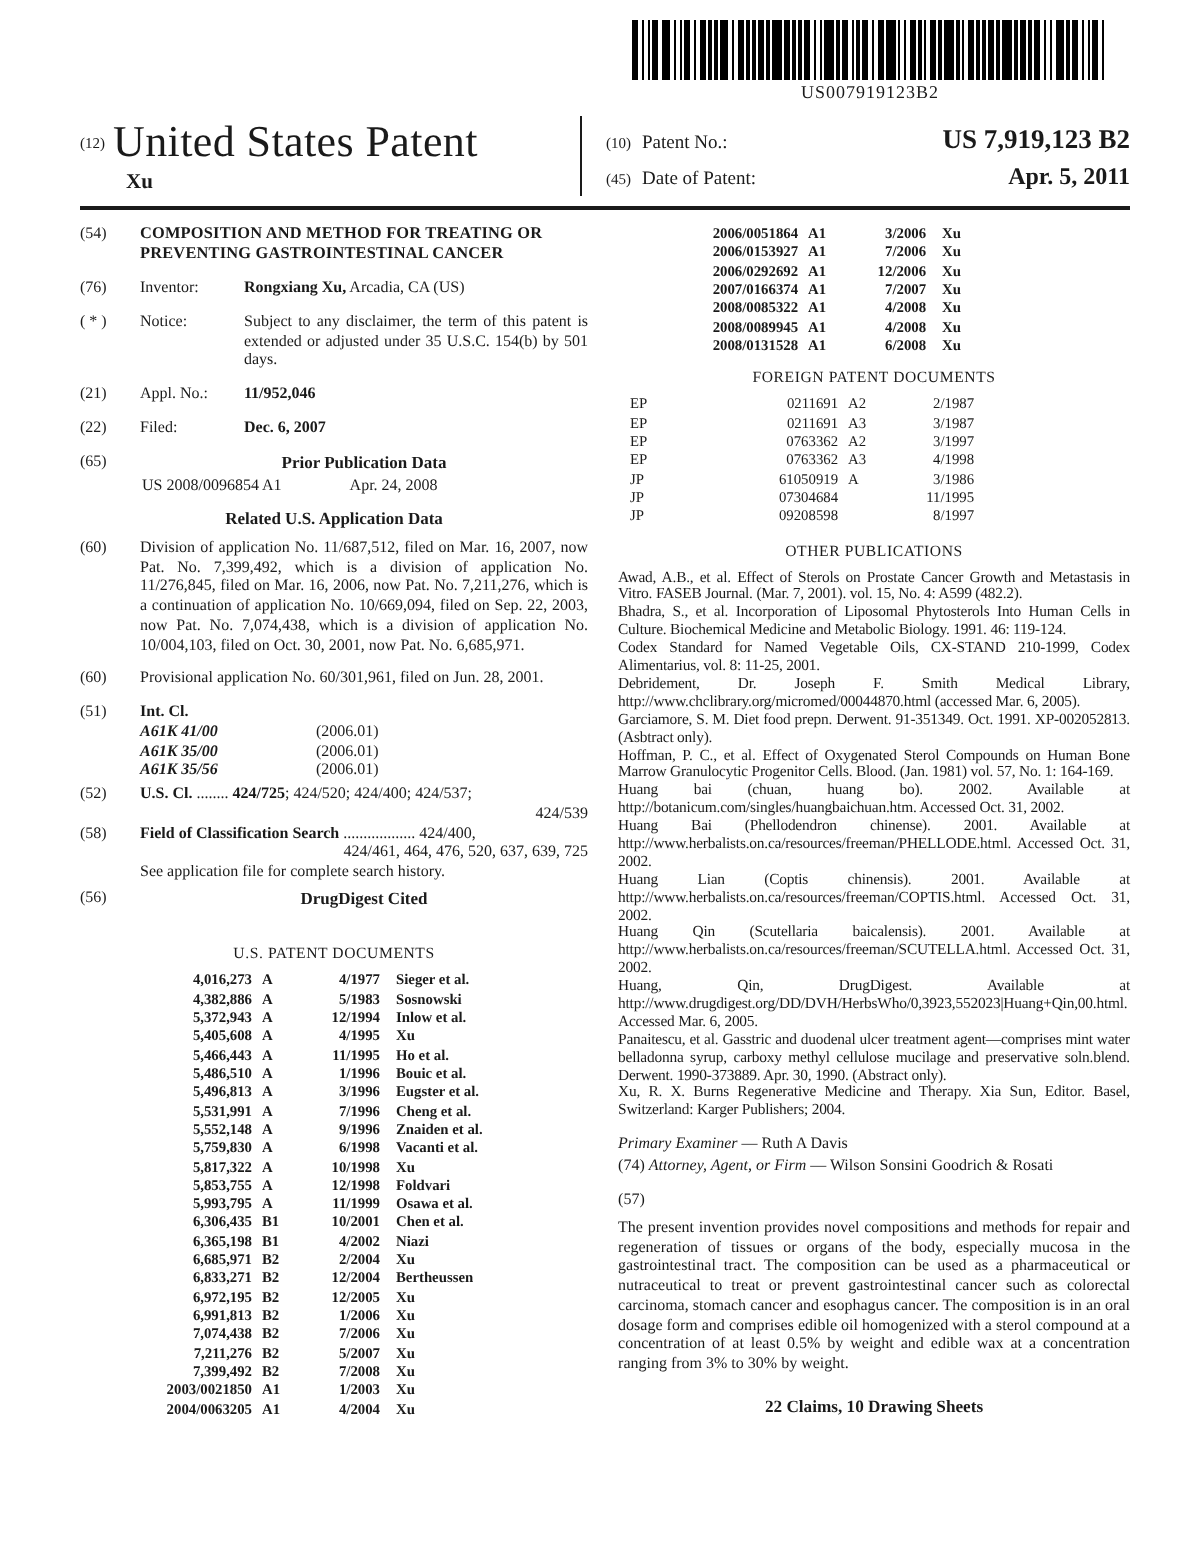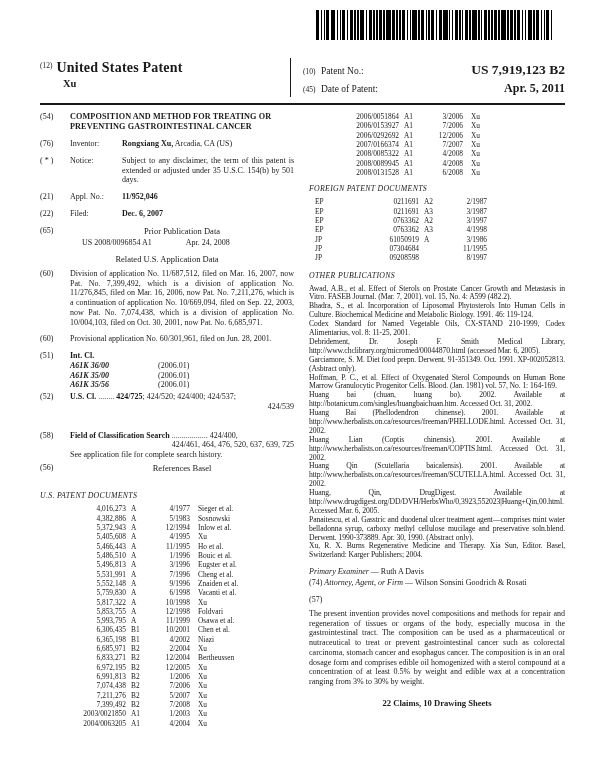--- a/index.html
+++ b/index.html
@@ -11,21 +11,21 @@
   }
   
   .barcode-wrap { position:absolute; top:10px; left:288px; width:294px; text-align:center; }
   .bars { display:flex; align-items:stretch; height:30px; justify-content:center; }
   .bars div { background:#000; }
   .barcode-text { font-size:9px; letter-spacing:0.5px; margin-top:1px; }
   
   .header { position:absolute; top:58px; left:40px; right:35px; display:flex; }
   .hdr-left { width:250px; padding-right:8px; }
   .hdr-num { font-size:7.5px; vertical-align:4px; margin-right:4px; }
-  .hdr-title { font-size:14px; font-weight:bold; letter-spacing:0.2px; display:inline; }
+  .hdr-title { font-size:22px; font-weight:normal; letter-spacing:0.2px; display:inline; }
   .hdr-applicant { font-size:10.5px; font-weight:bold; margin-left:23px; margin-top:2px; }
   .hdr-right { flex:1; border-left:1.5px solid #1a1a1a; padding-left:12px; padding-top:2px; }
   .hdr-row { display:flex; align-items:baseline; line-height:1.45; }
   .hdr-row .num { font-size:7.5px; width:18px; }
   .hdr-row .lbl { font-size:9.5px; font-weight:normal; width:84px; }
   .hdr-row .val { flex:1; text-align:right; font-weight:bold; }
   .val-patno { font-size:13.5px; }
   .val-date { font-size:12px; }
   .rule { position:absolute; top:103px; left:40px; right:35px; height:2px; background:#1a1a1a; }
   
@@ -35,31 +35,31 @@
   
   .entry { display:flex; margin-bottom:7px; font-size:8px; line-height:1.22; }
   .entry .enum { width:30px; flex:none; }
   .entry .ebody { flex:1; }
   .sub-row { display:flex; }
   .sub-row .slabel { width:52px; flex:none; }
   .bold { font-weight:bold; }
   .bi { font-weight:bold; font-style:italic; }
   .title54 { font-weight:bold; font-size:8.2px; letter-spacing:0.1px; }
   .just { text-align:justify; }
-  .center-head { text-align:center; font-weight:normal; font-size:8.5px; margin:4px 0 5px; }
+  .center-head { text-align:center; font-weight:bold; font-size:8.5px; margin:4px 0 5px; }
   .pubdata-row { display:flex; font-size:8px; margin-bottom:7px; }
-  .pubdata-row .pn { margin-left:42px; }
+  .pubdata-row .pn { margin-left:31px; }
   .pubdata-row .pd { margin-left:34px; }
   .intcl-row { display:flex; }
   .intcl-row .code { width:88px; flex:none; }
   .right-line { text-align:right; }
   
-  .cite-head { text-align:left; font-size:7.8px; letter-spacing:0.3px; margin:3px 0 4px;font-style:italic; }
+  .cite-head { text-align:center; font-size:7.8px; letter-spacing:0.3px; margin:3px 0 4px; }
   .cite-table { font-size:7.4px; line-height:1.26; }
-  .cite-row { display:flex; }
+  .cite-row { display:flex;font-weight:bold; }
   .cite-row .cno { width:86px; text-align:right; flex:none; }
   .cite-row .ckind { width:22px; padding-left:5px; flex:none; }
   .cite-row .cdate { width:42px; text-align:right; flex:none; }
   .cite-row .cname { padding-left:8px; flex:1; }
   .fgn-table { font-size:7.4px; line-height:1.26; padding-left:6px; }
   .fgn-row { display:flex; }
   .fgn-row .fcountry { width:30px; flex:none; }
   .fgn-row .fno { width:74px; text-align:right; flex:none; }
   .fgn-row .fkind { width:22px; padding-left:5px; flex:none;font-family:Liberation Serif, serif; }
   .fgn-row .fdate { width:46px; text-align:right; flex:none; }
@@ -139,20 +139,21 @@
         <div style="width: 1.5px; margin-right: 1.4px;"></div>
         <div style="width: 1.5px; margin-right: 1.4px;"></div>
         <div style="width: 4.5px; margin-right: 1.4px;"></div>
         <div style="width: 1.5px; margin-right: 1.4px;"></div>
         <div style="width: 3px; margin-right: 1.4px;"></div>
         <div style="width: 1.5px; margin-right: 1.4px;"></div>
         <div style="width: 1.5px; margin-right: 1.4px;"></div>
         <div style="width: 3px; margin-right: 1.4px;"></div>
         <div style="width: 1.5px; margin-right: 1.4px;"></div>
       </div>
+    <div class="barcode-text">US007919123B2</div>
   </div>
 
   <div class="header">
     <div class="hdr-left">
       <div>
         <span class="hdr-num">(12)</span><span class="hdr-title">United States Patent</span>
       </div>
       <div class="hdr-applicant">Xu</div>
     </div>
     <div class="hdr-right">
@@ -231,36 +232,36 @@
         <span class="enum">(60)</span>
         <span class="ebody just">Provisional application No. 60/301,961, filed on Jun. 28, 2001.</span>
       </div>
 
       <div class="entry" style="margin-bottom:2px">
         <span class="enum">(51)</span>
         <span class="ebody">
           <div class="bold">Int. Cl.</div>
           <div>
               <div class="intcl-row">
-              <span class="code bi">A61K 36/00</span>
+              <span class="code bi">A61K 41/00</span>
               <span>(2006.01)</span>
             </div>
               <div class="intcl-row">
               <span class="code bi">A61K 35/00</span>
               <span>(2006.01)</span>
             </div>
               <div class="intcl-row">
               <span class="code bi">A61K 35/56</span>
               <span>(2006.01)</span>
             </div>
             </div>
         </span>
       </div>
 
-      <div class="entry" style="margin-bottom:19px">
+      <div class="entry" style="margin-bottom:0">
         <span class="enum">(52)</span>
         <span class="ebody">
           <div><span class="bold">U.S. Cl.</span>
             <span>........</span>
             <span class="bold">424/725</span><span>; 424/520; 424/400; 424/537;</span></div>
           <div class="right-line">424/539</div>
         </span>
       </div>
 
       <div class="entry" style="margin-bottom:3px">
@@ -269,21 +270,21 @@
           <div><span class="bold">Field of Classification Search</span>
             <span>..................</span>
             <span>424/400,</span></div>
           <div class="right-line">424/461, 464, 476, 520, 637, 639, 725</div>
           <div>See application file for complete search history.</div>
         </span>
       </div>
 
       <div class="entry" style="margin-bottom:18px">
         <span class="enum">(56)</span>
-        <span class="ebody center-head" style="margin:0">References Basel</span>
+        <span class="ebody center-head" style="margin:0">DrugDigest Cited</span>
       </div>
 
       <div class="cite-head">U.S. PATENT DOCUMENTS</div>
 
       <div class="cite-table">
           <div class="cite-row">
           <span class="cno">4,016,273</span>
           <span class="ckind">A</span>
           <span class="cdate">4/1977</span>
           <span class="cname">Sieger et al.</span>

